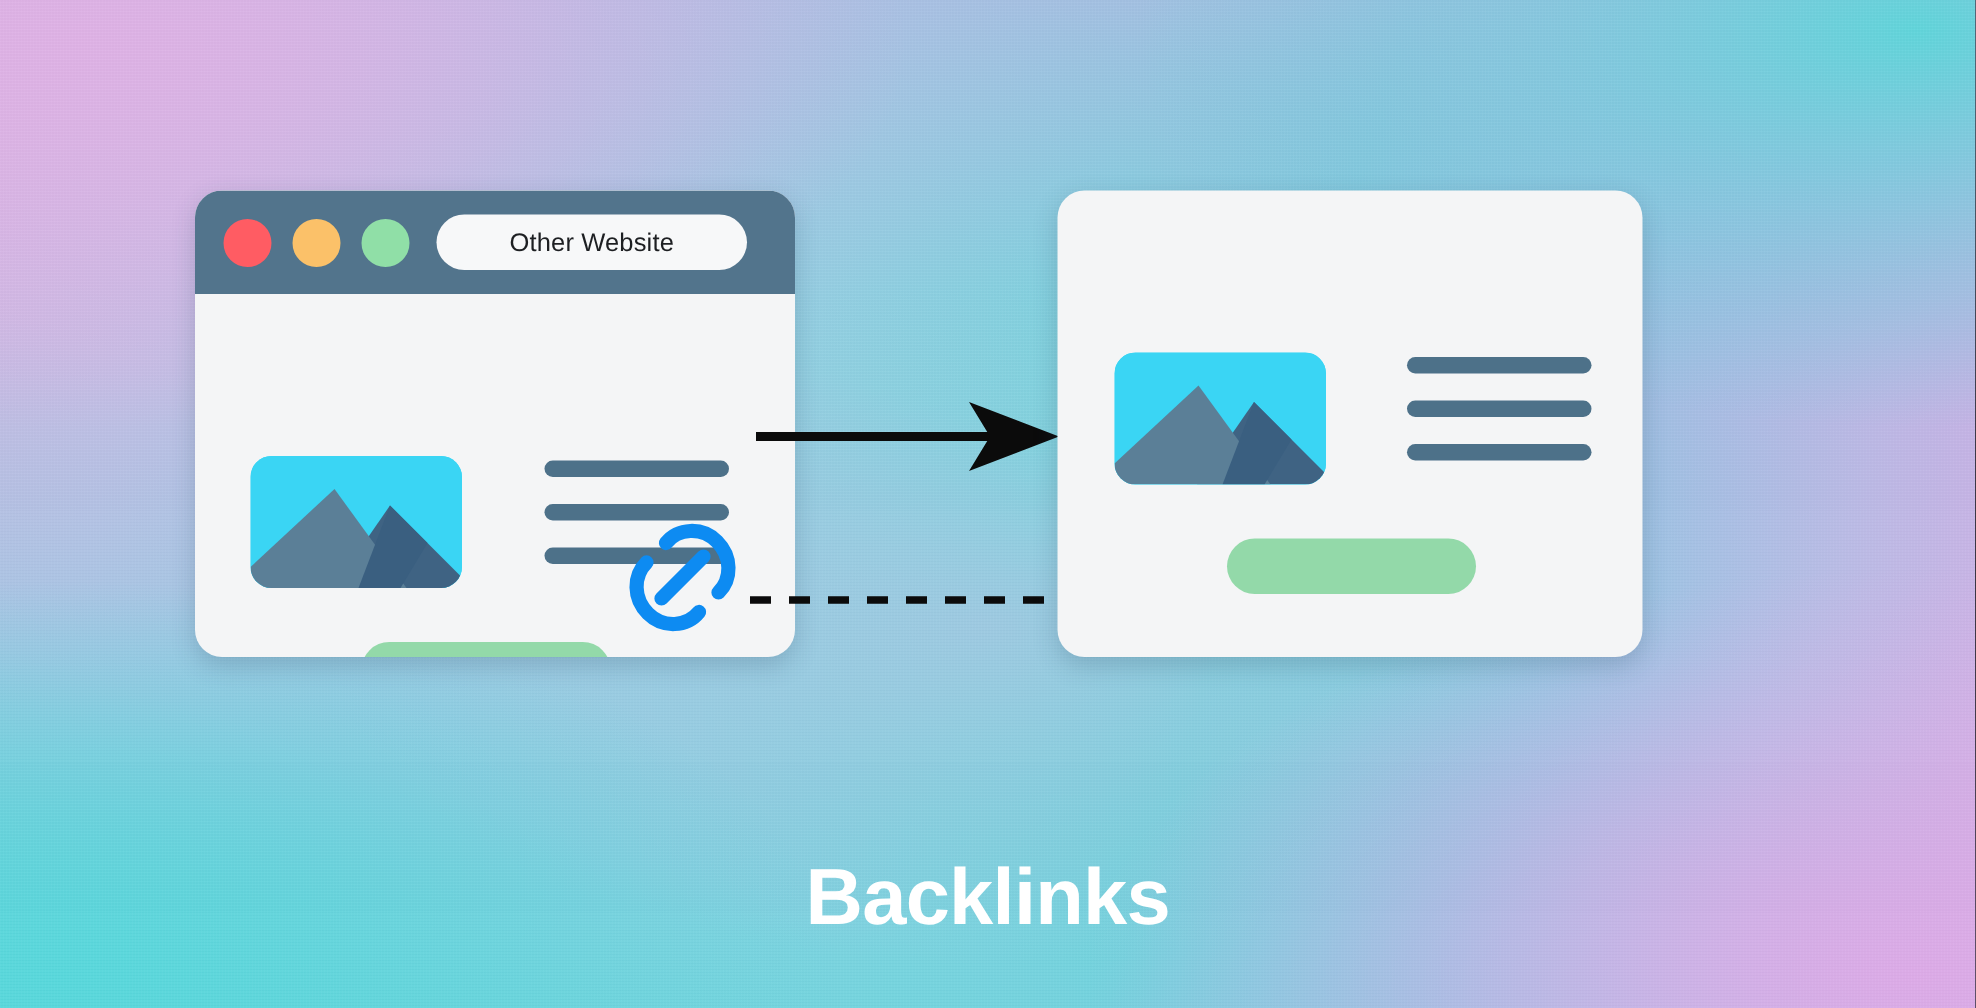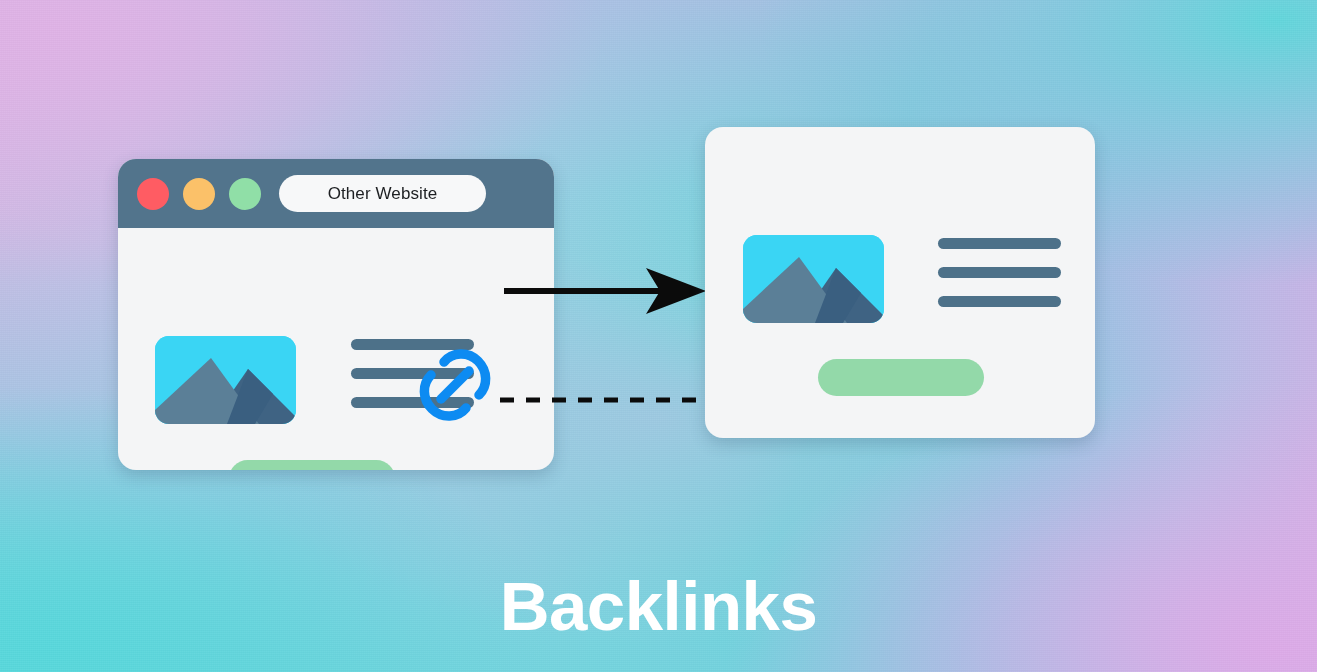--- a/index.html
+++ b/index.html
@@ -61,21 +61,21 @@
   }
 
   
   .window {
     position: absolute;
     border-radius: 18px;
     background: #f4f5f6;
     box-shadow: 0 6px 16px rgba(40, 70, 95, 0.22);
     overflow: hidden;
   }
-  .win-left  { left: 118px; top: 127px; width: 436px; height: 311px; margin-top: 32px; }
+  .win-left  { left: 130px; top: 127px; width: 400px; height: 311px; }
   .win-right { left: 705px; top: 127px; width: 390px; height: 311px; }
 
   .titlebar {
     position: relative;
     height: 69px;
     background: #52748c;
     display: flex;
     align-items: center;
   }
   .dot {
@@ -181,21 +181,21 @@
   }
   .connector-dashed svg { display: block; width: 100%; height: 100%; }
 
   
   .caption {
     position: absolute;
     left: 0;
     right: 0;
     top: 572px;
     text-align: center;
-    font-size: 69px;
+    font-size: 53px;
     font-weight: bold;
     color: #ffffff;
     letter-spacing: -0.5px;
     line-height: 1;
   }
 </style>
 </head>
 <body>
 
 <div id="canvas">

